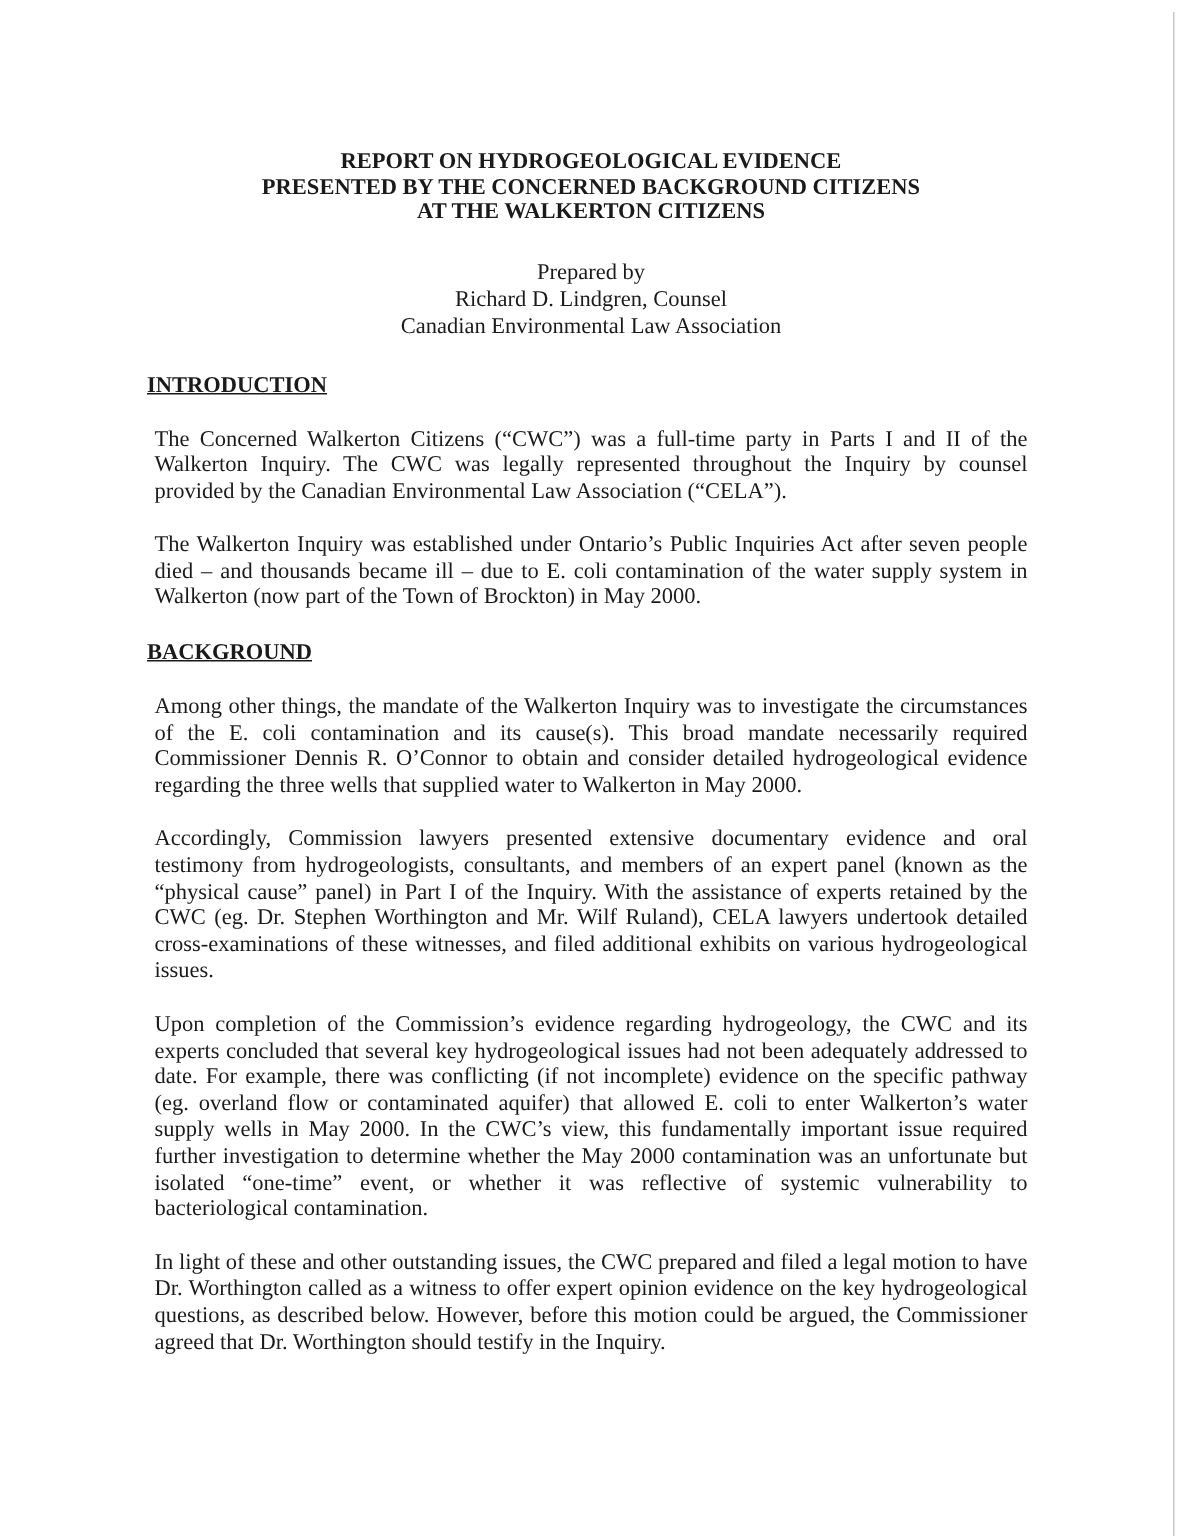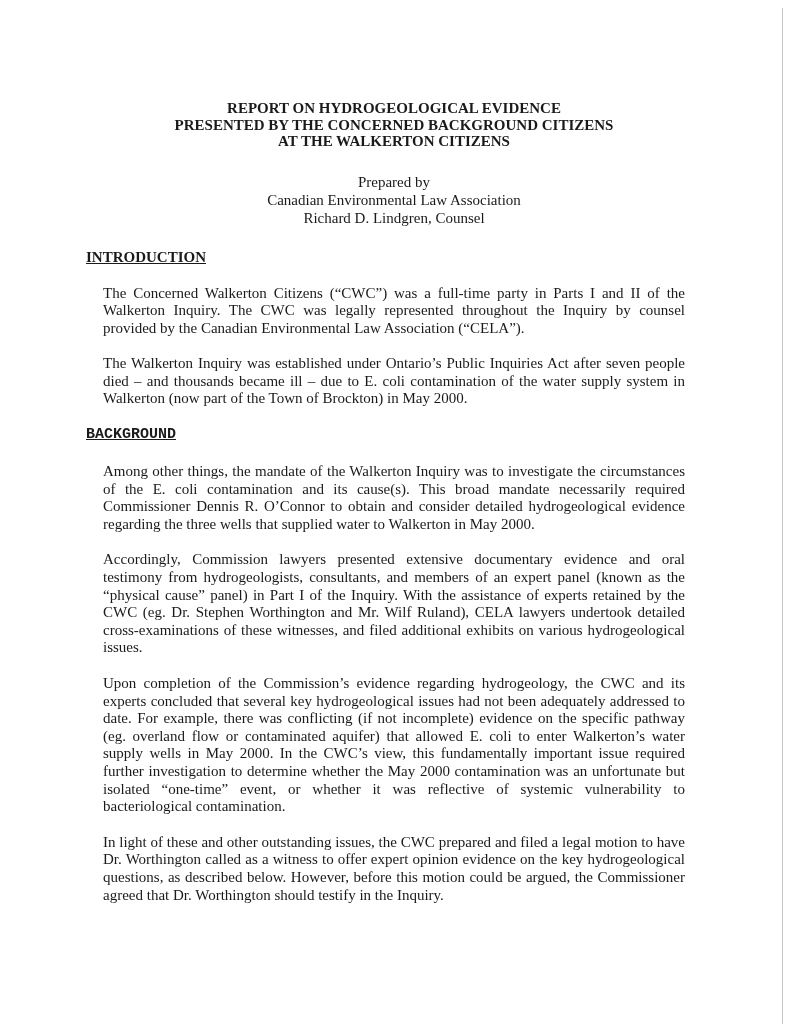--- a/index.html
+++ b/index.html
@@ -49,25 +49,25 @@
       text-align: center;
       font-size: 15px;
       line-height: 18px;
       margin-top: 23px;
     }
     .byline span { display: block; }
     .heading {
       font-weight: bold;
       font-size: 15px;
       text-decoration: underline;
-      margin: 0;
+      margin: 12px;
       line-height: 18px;
     }
     .heading.intro { margin-top: 21px; }
-    .heading.background { margin-top: 18px; font-family: Liberation Mono, monospace; }
+    .heading.background { margin-top: 18px; }
     .para {
       font-size: 15px;
       line-height: 17.6px;
       text-align: justify;
       margin: 17px;
     }
     .para.first-after-heading { margin-top: 19px; }
     .para.spaced { margin-top: 18px; }
     .para .ital { }
   </style>
@@ -80,22 +80,22 @@
   <div class="content">
 
     <h1 class="title-block">
       <span class="title-line">REPORT ON HYDROGEOLOGICAL EVIDENCE</span>
       <span class="title-line">PRESENTED BY THE CONCERNED BACKGROUND CITIZENS</span>
       <span class="title-line">AT THE WALKERTON CITIZENS</span>
     </h1>
 
     <div class="byline">
       <span>Prepared by</span>
+      <span>Richard D. Lindgren, Counsel</span>
       <span>Canadian Environmental Law Association</span>
-      <span>Richard D. Lindgren, Counsel</span>
     </div>
 
     <section>
       <h2 class="heading intro">INTRODUCTION</h2>
       <p class="para first-after-heading">The Concerned Walkerton Citizens (“CWC”) was a full-time party in Parts I and II of the Walkerton Inquiry.  The CWC was legally represented throughout the Inquiry by counsel provided by the Canadian Environmental Law Association (“CELA”).</p>
       <p class="para spaced"><span>The Walkerton Inquiry was established under Ontario’s </span><span class="ital">Public Inquiries Act</span><span> after seven people died – and thousands became ill – due to E. coli contamination of the water supply system in Walkerton (now part of the Town of Brockton) in May 2000.</span></p>
     </section>
 
     <section>
       <h2 class="heading background">BACKGROUND</h2>

